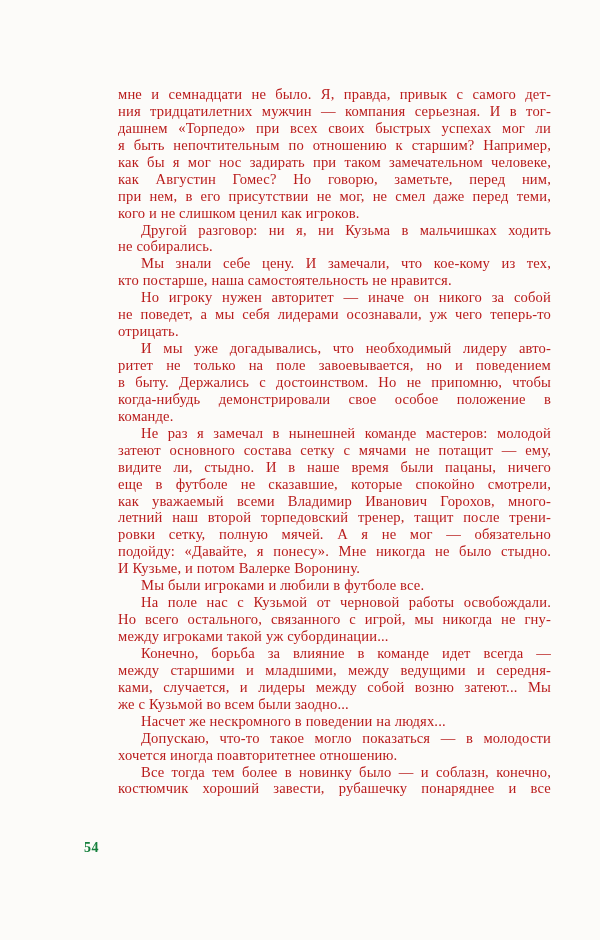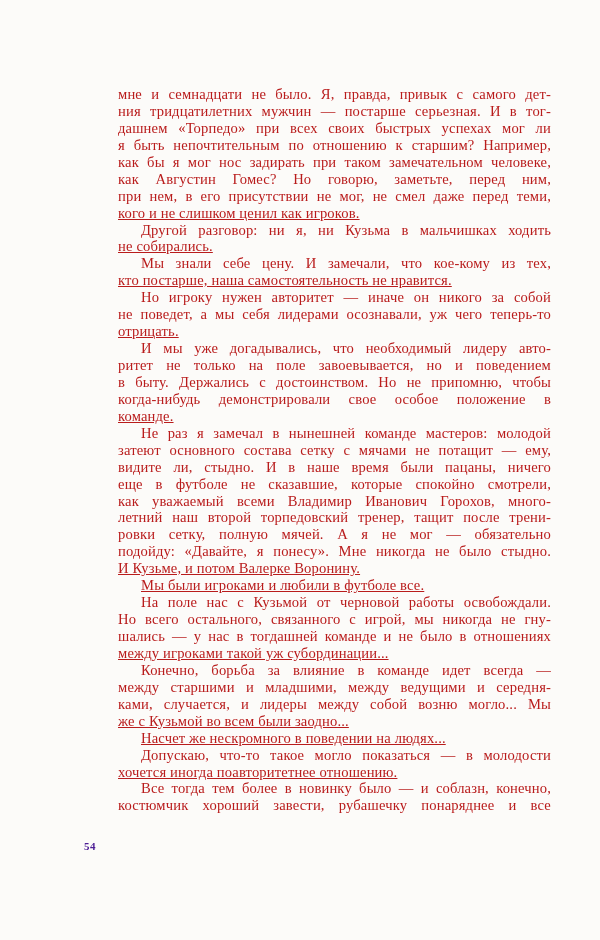--- a/index.html
+++ b/index.html
@@ -31,42 +31,41 @@
     letter-spacing: 0.15px;
     margin-left: 34px;
   }
   .line {
     text-align: justify;
     text-align-last: justify;
     min-height: 16.93px;
   }
   .line.last {
     text-align-last: left;
-    text-decoration: underline;
   }
   .line.indent {
     text-indent: 23px;
   }
   .page-number {
     position: absolute;
     left: 84px;
     top: 840px;
-    color: #4c1d95;
-    font-size: 11px;
+    color: #15803d;
+    font-size: 14px;
     font-weight: bold;
     letter-spacing: 0.5px;
   }
 </style>
 </head>
 <body>
 
 <div class="page">
   <div class="text-column">
       <div class="line">мне и семнадцати не было. Я, правда, привык с самого дет-</div>
-      <div class="line">ния тридцатилетних мужчин — постарше серьезная. И в тог-</div>
+      <div class="line">ния тридцатилетних мужчин — компания серьезная. И в тог-</div>
       <div class="line">дашнем «Торпедо» при всех своих быстрых успехах мог ли</div>
       <div class="line">я быть непочтительным по отношению к старшим? Например,</div>
       <div class="line">как бы я мог нос задирать при таком замечательном человеке,</div>
       <div class="line">как Августин Гомес? Но говорю, заметьте, перед ним,</div>
       <div class="line">при нем, в его присутствии не мог, не смел даже перед теми,</div>
       <div class="line last">кого и не слишком ценил как игроков.</div>
       <div class="line indent">Другой разговор: ни я, ни Кузьма в мальчишках ходить</div>
       <div class="line last">не собирались.</div>
       <div class="line indent">Мы знали себе цену. И замечали, что кое-кому из тех,</div>
       <div class="line last">кто постарше, наша самостоятельность не нравится.</div>
@@ -83,25 +82,24 @@
       <div class="line">видите ли, стыдно. И в наше время были пацаны, ничего</div>
       <div class="line">еще в футболе не сказавшие, которые спокойно смотрели,</div>
       <div class="line">как уважаемый всеми Владимир Иванович Горохов, много-</div>
       <div class="line">летний наш второй торпедовский тренер, тащит после трени-</div>
       <div class="line">ровки сетку, полную мячей. А я не мог — обязательно</div>
       <div class="line">подойду: «Давайте, я понесу». Мне никогда не было стыдно.</div>
       <div class="line last">И Кузьме, и потом Валерке Воронину.</div>
       <div class="line indent last">Мы были игроками и любили в футболе все.</div>
       <div class="line indent">На поле нас с Кузьмой от черновой работы освобождали.</div>
       <div class="line">Но всего остального, связанного с игрой, мы никогда не гну-</div>
-      <div class="line">шались — у нас в тогдашней команде и не было в отношениях</div>
       <div class="line last">между игроками такой уж субординации...</div>
       <div class="line indent">Конечно, борьба за влияние в команде идет всегда —</div>
       <div class="line">между старшими и младшими, между ведущими и середня-</div>
-      <div class="line">ками, случается, и лидеры между собой возню могло... Мы</div>
+      <div class="line">ками, случается, и лидеры между собой возню затеют... Мы</div>
       <div class="line last">же с Кузьмой во всем были заодно...</div>
       <div class="line indent last">Насчет же нескромного в поведении на людях...</div>
       <div class="line indent">Допускаю, что-то такое могло показаться — в молодости</div>
       <div class="line last">хочется иногда поавторитетнее отношению.</div>
       <div class="line indent">Все тогда тем более в новинку было — и соблазн, конечно,</div>
       <div class="line">костюмчик хороший завести, рубашечку понаряднее и все</div>
     </div>
   <div class="page-number">54</div>
 </div>
 

